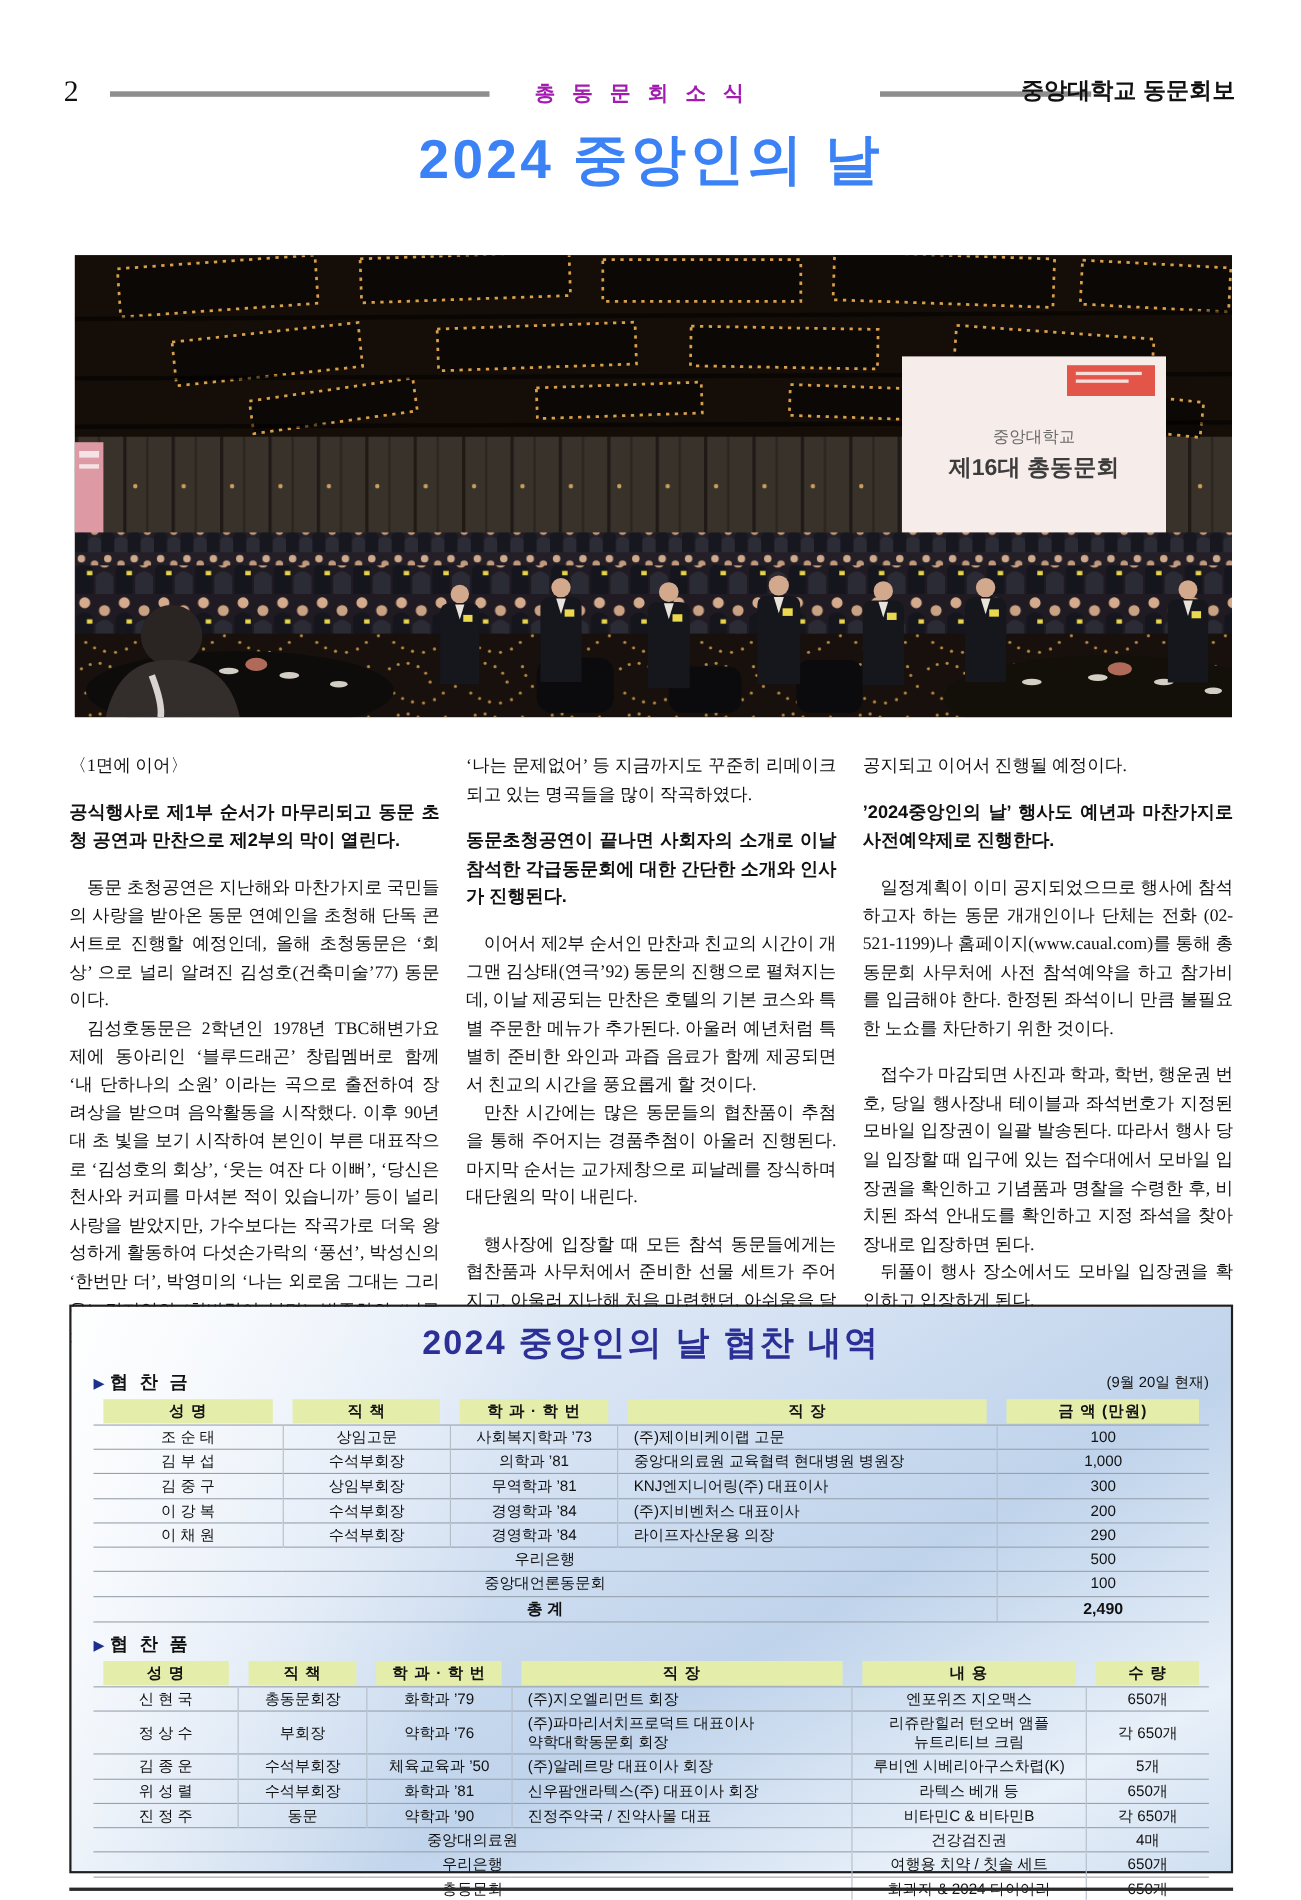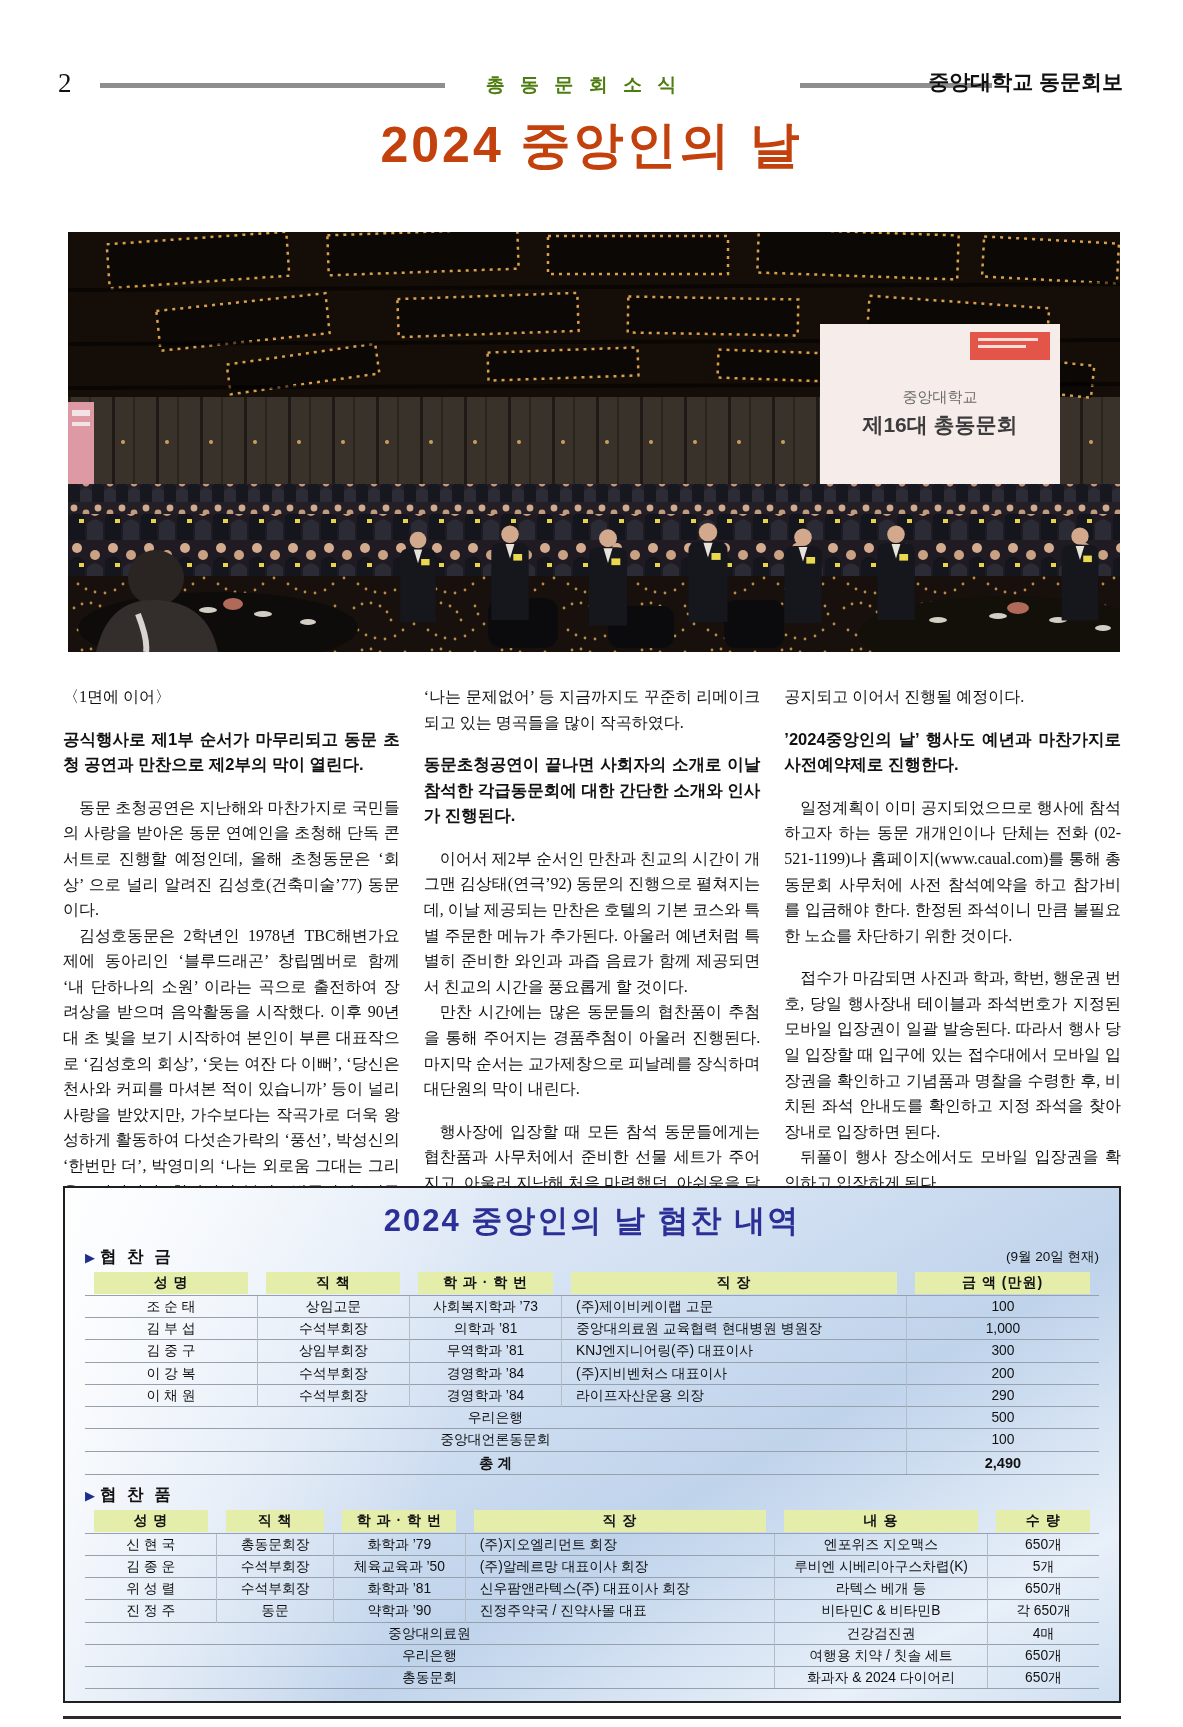--- a/index.html
+++ b/index.html
@@ -5,27 +5,27 @@
   html,body{margin:0;padding:0;}
   body{width:1183px;height:1727px;background:#ffffff;position:relative;overflow:hidden;
        font-family:"Liberation Serif",serif;color:#111;}
   .abs{position:absolute;}
 
   
   .page-num{left:58px;top:68px;font-size:27px;font-weight:normal;}
   .rule{background:#8e8e8e;height:5px;top:83px;}
   .rule-left{left:100px;width:345px;}
   .rule-right{left:800px;width:192px;}
-  .section-title{left:0;right:16px;top:72px;text-align:center;color:#4d7c0f;font-weight:bold;
+  .section-title{left:0;right:16px;top:72px;text-align:center;color:#a21caf;font-weight:bold;
       font-size:19px;letter-spacing:5px;font-family:"Liberation Sans",sans-serif;}
   .masthead{right:60px;top:68px;font-size:21px;font-weight:bold;font-family:"Liberation Sans",sans-serif;}
 
   
   .headline{left:0;right:0;top:112px;text-align:center;font-size:50px;font-weight:bold;
-      letter-spacing:3px;font-family:"Liberation Sans",sans-serif;color:#c2410c;}
+      letter-spacing:3px;font-family:"Liberation Sans",sans-serif;color:#3b82f6;}
 
   
   .photo{left:68px;top:232px;width:1052px;height:420px;background:#1a130d;overflow:hidden;}
   .photo svg{display:block;}
 
   
   .cols{left:63px;top:684px;width:1058px;display:flex;gap:24px;}
   .col{flex:1;font-size:16px;line-height:1.6;text-align:justify;}
   .col p{margin:0 0 0 0;}
   .col p.gap{margin-top:17px;}
@@ -358,20 +358,30 @@
     <tbody>
         <tr>
           <td>신 현 국</td>
           <td>총동문회장</td>
           <td>화학과 ’79</td>
           <td class="al">(주)지오엘리먼트 회장</td>
           <td>엔포위즈 지오맥스</td>
           <td>650개</td>
         </tr>
         <tr>
+          <td>정 상 수</td>
+          <td>부회장</td>
+          <td>약학과 ’76</td>
+          <td class="al">(주)파마리서치프로덕트 대표이사
+약학대학동문회 회장</td>
+          <td>리쥬란힐러 턴오버 앰플
+뉴트리티브 크림</td>
+          <td>각 650개</td>
+        </tr>
+        <tr>
           <td>김 종 운</td>
           <td>수석부회장</td>
           <td>체육교육과 ’50</td>
           <td class="al">(주)알레르망 대표이사 회장</td>
           <td>루비엔 시베리아구스차렵(K)</td>
           <td>5개</td>
         </tr>
         <tr>
           <td>위 성 렬</td>
           <td>수석부회장</td>

